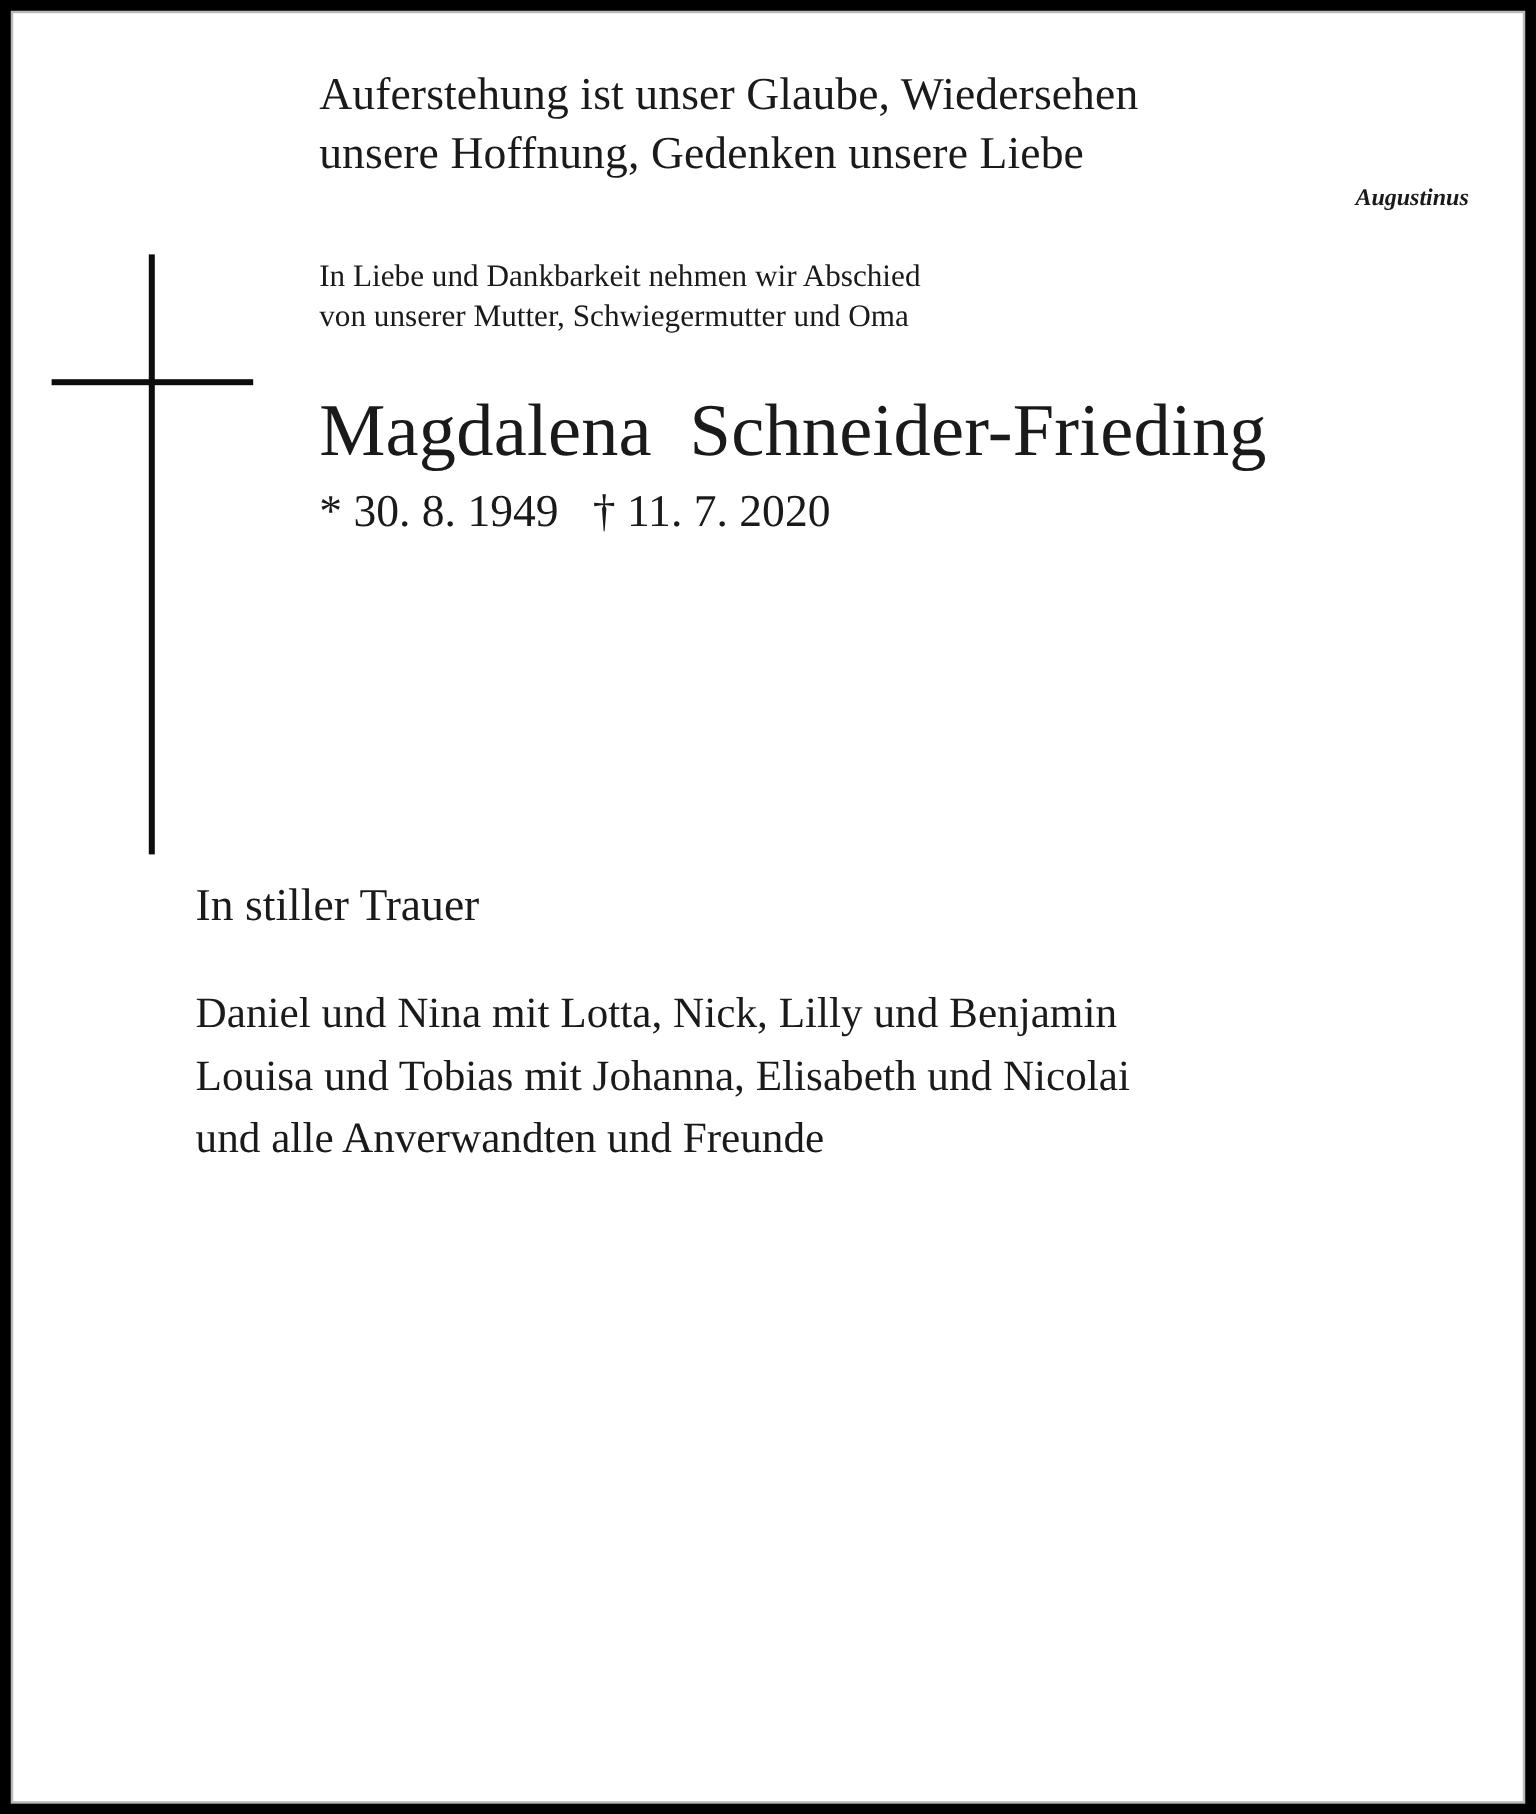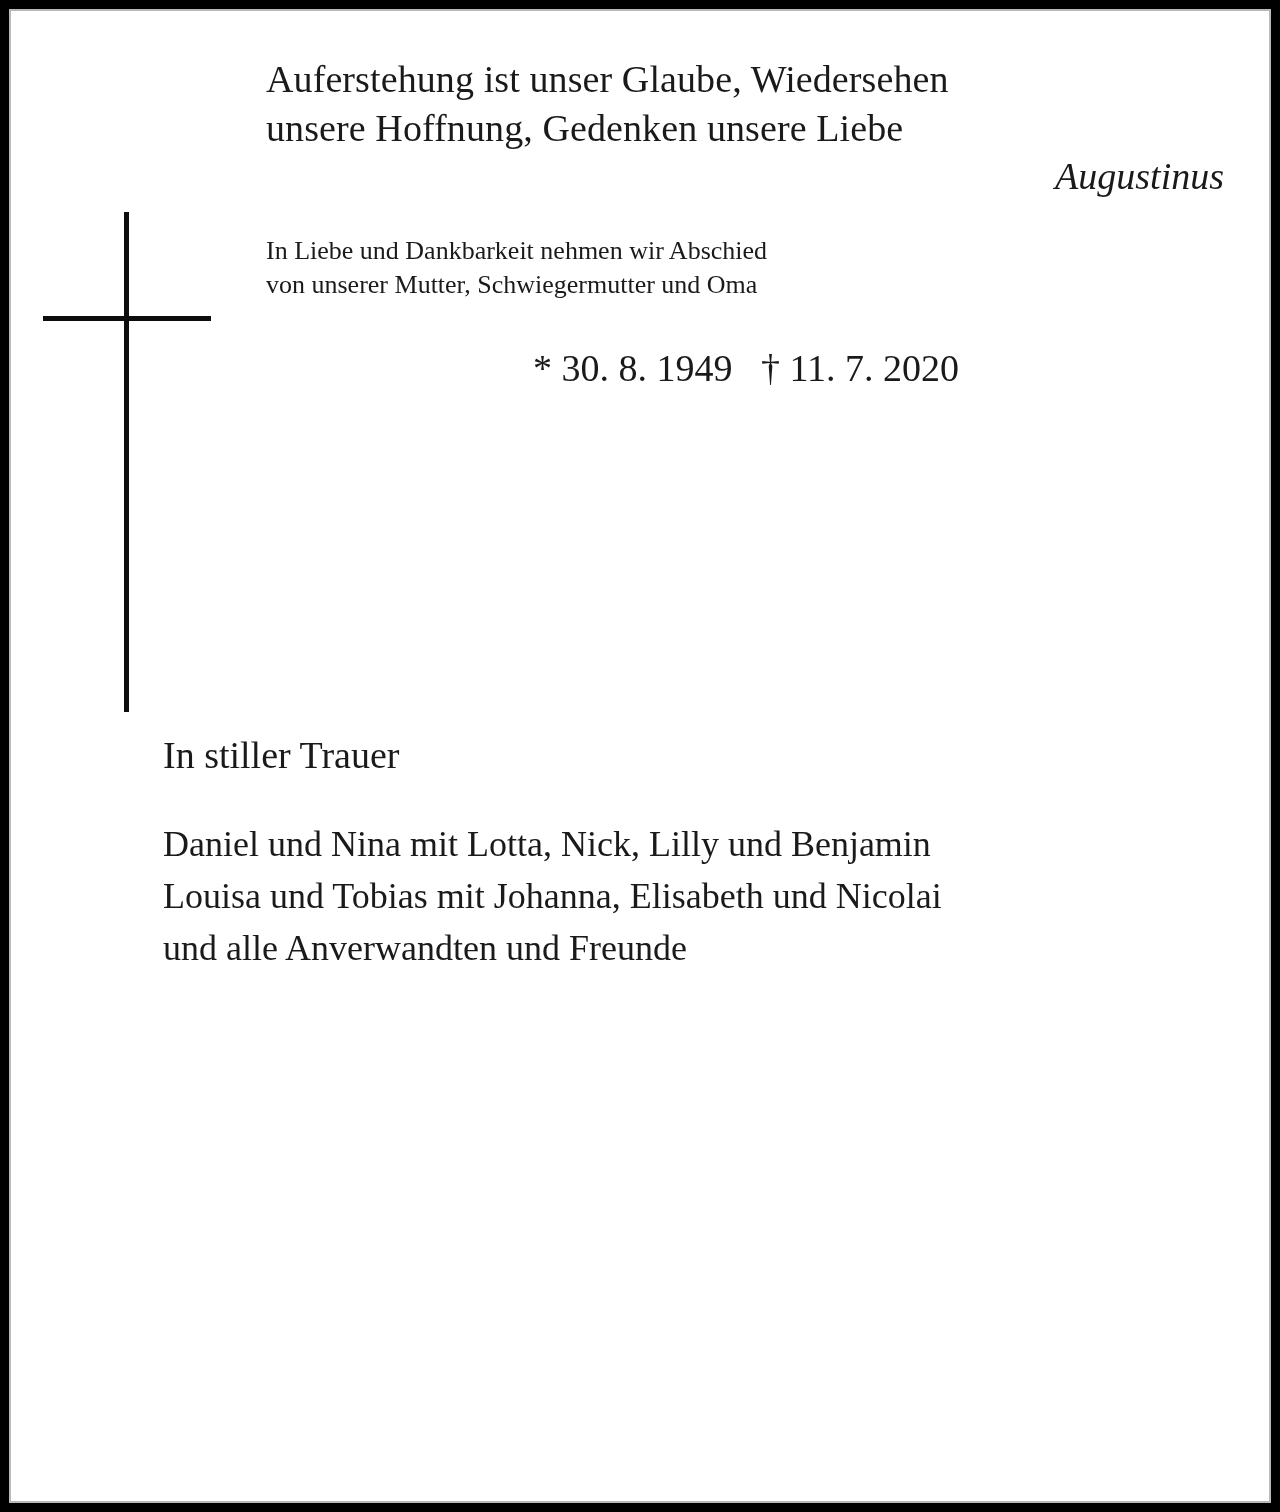--- a/index.html
+++ b/index.html
@@ -82,23 +82,23 @@
 
   .epigraph {
     font-size: 38px;
     line-height: 1.28;
     letter-spacing: 0.1px;
     white-space: pre-line;
   }
   .attribution {
     margin-top: 2px;
     text-align: right;
-    font-size: 38px;
+    font-size: 20px;
     font-style: italic;
-    font-weight: normal;
+    font-weight: bold;
     padding-right: 2px;
   }
 
   .announce {
     margin-top: 36px;
     font-size: 26px;
     line-height: 1.3;
     white-space: pre-line;
   }
 
@@ -114,21 +114,20 @@
     font-size: 62px;
     line-height: 1.12;
     letter-spacing: 0.2px;
     white-space: pre;
   }
   .life-dates {
     margin-top: 10px;
     font-size: 38px;
     line-height: 1.2;
     white-space: pre;
-    text-align: center;
   }
 
   
   .block-lower {
     position: absolute;
     left: 163px;
     top: 672px;
     width: 1065px;
   }
 
@@ -171,20 +170,21 @@
 
       <div class="epigraph">Auferstehung ist unser Glaube, Wiedersehen
 unsere Hoffnung, Gedenken unsere Liebe</div>
 
       <div class="attribution">Augustinus</div>
 
       <div class="announce">In Liebe und Dankbarkeit nehmen wir Abschied
 von unserer Mutter, Schwiegermutter und Oma</div>
 
       <div class="name-wrap">
+        <div class="name-main">Magdalena  Schneider-Frieding</div>
         <div class="life-dates">* 30. 8. 1949   † 11. 7. 2020</div>
       </div>
 
     </div>
 
     <div class="block-lower">
 
 
       <div class="mourning-label">In stiller Trauer</div>
 

